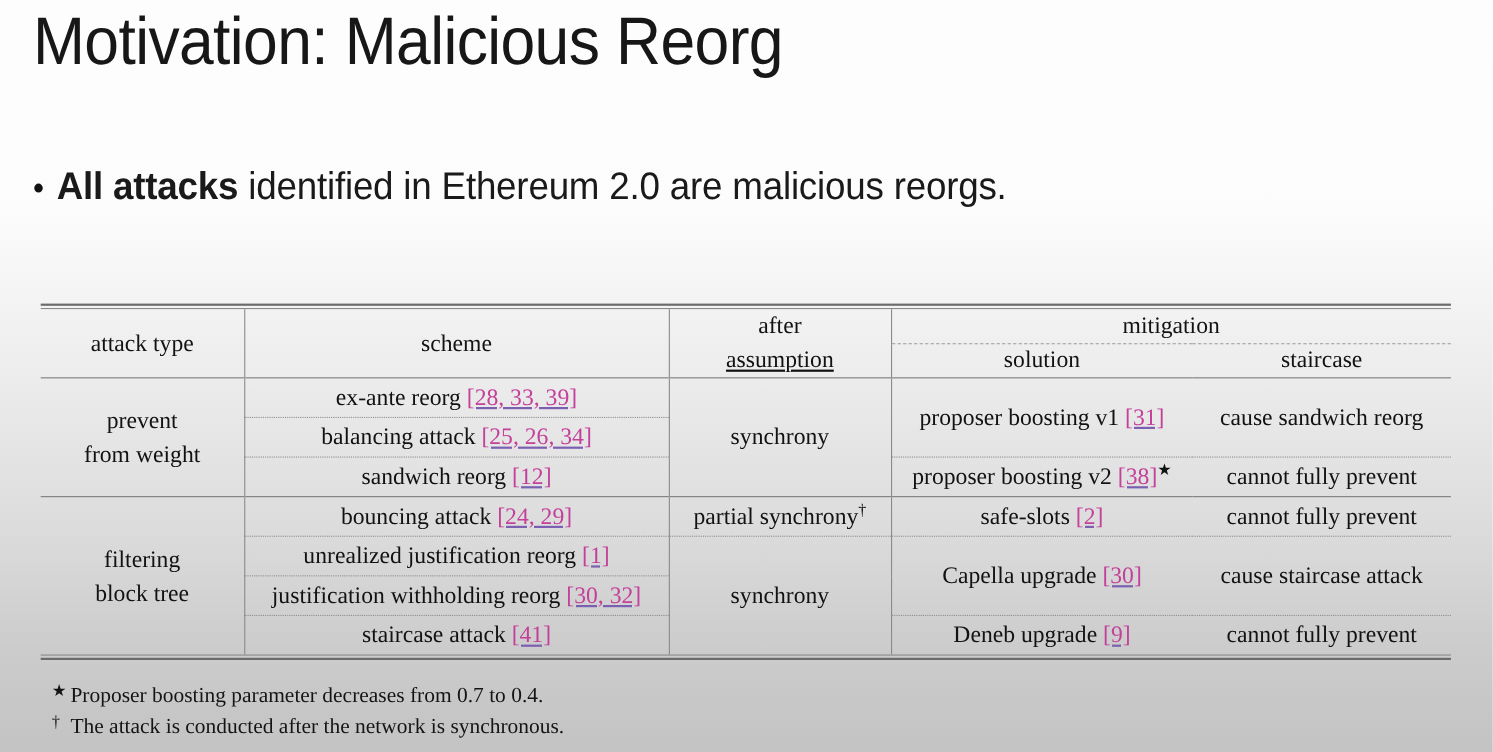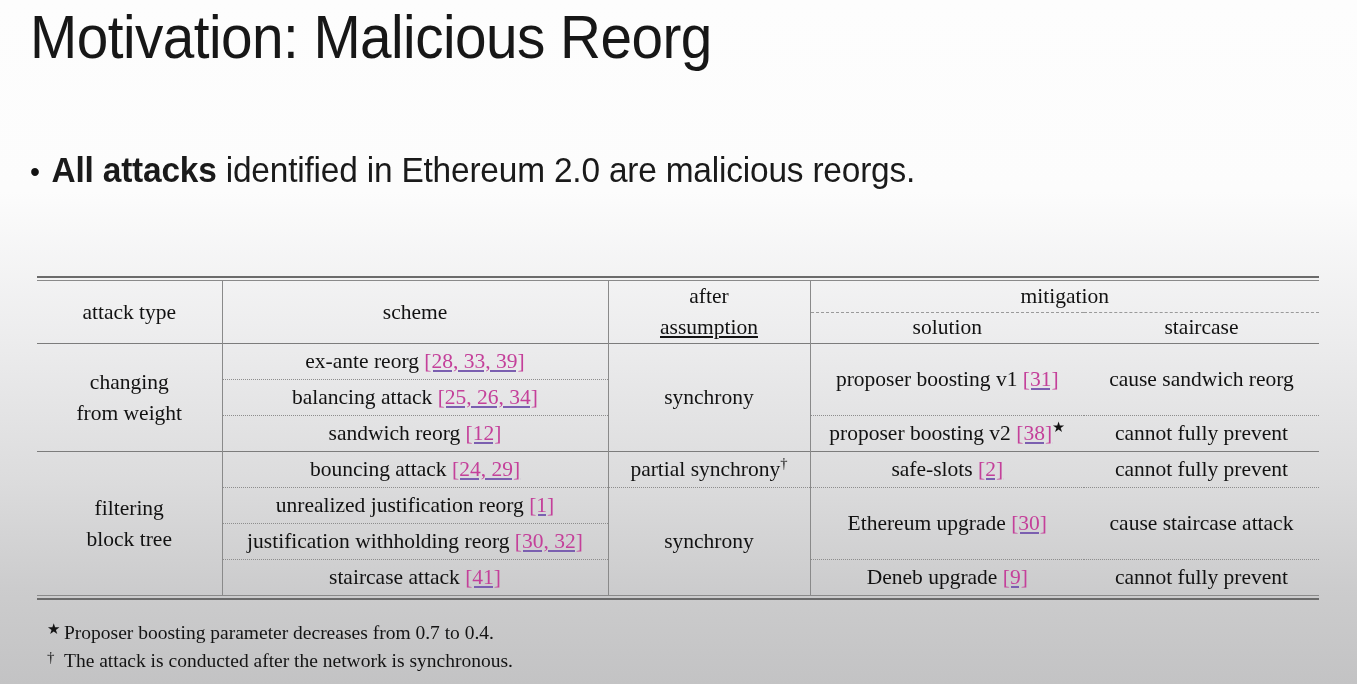--- a/index.html
+++ b/index.html
@@ -185,21 +185,21 @@
       <tr>
         <td class="vline-r hdr-cell cell-pad h-timing-2">assumption</td>
         <td class="sub-hdr cell-pad dashline">solution</td>
         <td class="sub-hdr cell-pad dashline">staircase</td>
       </tr>
     </tbody>
 
     <tbody>
       <tr>
         <td class="vline-r hline cell-pad" rowspan="3">
-          <span class="stack-line">changing</span>
+          <span class="stack-line">prevent</span>
           <span class="stack-line">from weight</span>
         </td>
         <td class="vline-r hline cell-pad" style="height:35px">
           <span>ex-ante reorg </span>
           <span class="cite">[28, 33, 39]</span>
         </td>
         <td class="vline-r hline cell-pad" rowspan="3">
           <span>synchrony</span>
         </td>
         <td class="hline cell-pad" rowspan="2">
@@ -248,21 +248,21 @@
       </tr>
       <tr>
         <td class="vline-r dotline cell-pad" style="height:35px">
           <span>unrealized justification reorg </span>
           <span class="cite">[1]</span>
         </td>
         <td class="vline-r dotline cell-pad" rowspan="3">
           <span>synchrony</span>
         </td>
         <td class="dotline cell-pad" rowspan="2">
-          <span>Ethereum upgrade </span>
+          <span>Capella upgrade </span>
           <span class="cite">[30]</span>
         </td>
         <td class="dotline cell-pad" rowspan="2">cause staircase attack</td>
       </tr>
       <tr>
         <td class="vline-r dotline cell-pad" style="height:35px">
           <span>justification withholding reorg </span>
           <span class="cite">[30, 32]</span>
         </td>
       </tr>

